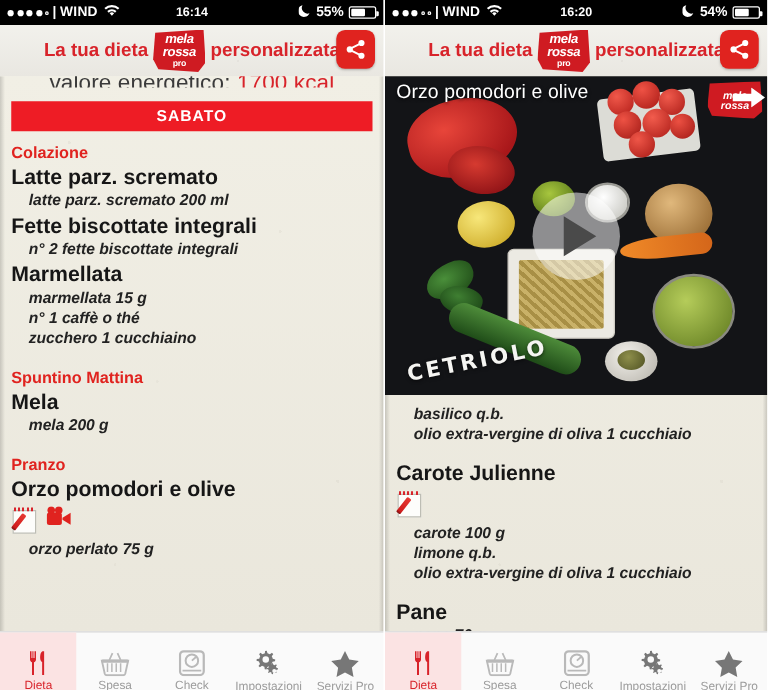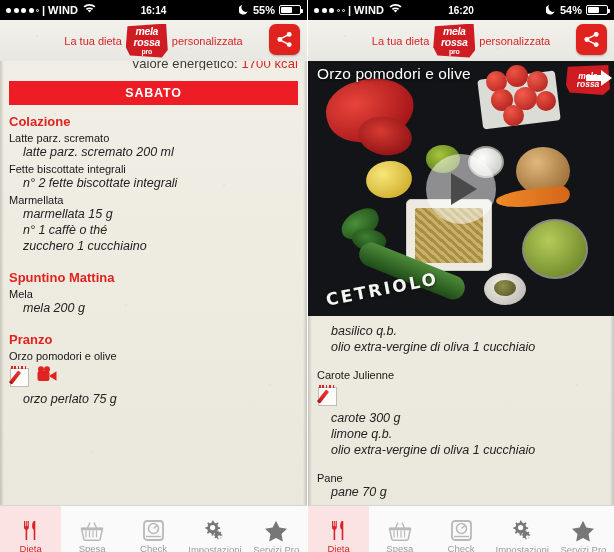--- a/index.html
+++ b/index.html
@@ -50,21 +50,21 @@
     height: 41px; position: relative;
     background: #efeee9;
     background-image:
       radial-gradient(circle at 12% 40%, rgba(150,140,130,.10) 0 1px, transparent 1px),
       radial-gradient(circle at 62% 70%, rgba(150,140,130,.08) 0 1px, transparent 1px),
       linear-gradient(180deg, #f2f1ec 0%, #e9e7e1 100%);
     display: flex; align-items: center; justify-content: center;
     overflow: hidden;
   }
   .hdr-inner { display: flex; align-items: center; gap: 4px; }
-  .hdr-txt { color: #d8232a; font-size: 11px; font-weight: normal; }
+  .hdr-txt { color: #d8232a; font-size: 15px; font-weight: bold; }
   .logo-tag {
     position: relative; width: 42px; height: 34px;
     display: flex; flex-direction: column; align-items: center; justify-content: center;
     background: #cf1b22;
     clip-path: polygon(4% 8%, 96% 0%, 100% 78%, 86% 100%, 10% 94%, 0% 70%);
     line-height: 1;
   }
   .logo-l1 { color: #fff; font-size: 10.5px; font-weight: bold; font-style: italic; letter-spacing: -.3px; }
   .logo-l2 { color: #fff; font-size: 10.5px; font-weight: bold; font-style: italic; letter-spacing: -.3px; }
   .logo-l3 { color: #fff; font-size: 7px; font-weight: bold; margin-top: 1px; letter-spacing: -.2px; }
@@ -89,39 +89,39 @@
     overflow: hidden;
     padding: 0 9px;
   }
   .sheet::before, .sheet::after {
     content: ""; position: absolute; top: 0; bottom: 0; width: 4px; pointer-events: none;
   }
   .sheet::before { left: 0; background: linear-gradient(90deg, rgba(0,0,0,.16), transparent); }
   .sheet::after { right: 0; background: linear-gradient(270deg, rgba(0,0,0,.16), transparent); }
 
   .clipped-top {
-    font-size: 13px; color: #3a3a3a; text-align: right;
+    font-size: 18px; color: #3a3a3a; text-align: center;
     margin-top: -5px; height: 14px; overflow: hidden;
     letter-spacing: .1px;
   }
   .clipped-top .kcal { color: #d8232a; }
 
   .day-banner {
     background: #ee1c25; color: #fff; text-align: center;
     font-size: 12.5px; font-weight: bold; letter-spacing: .8px;
     padding: 5px 0 5px; margin: 11px 0 9px;
   }
 
   .meal-title {
     color: #e0231f; font-size: 13px; font-weight: bold;
     margin-top: 16px; margin-bottom: 1px;
   }
   .meal-title.first { margin-top: 0; }
-  .item-name { color: #161616; font-size: 11px; font-weight: normal; margin-top: 3px; }
-  .item-detail { color: #222; font-size: 12.5px; font-style: italic; margin-left: 14px; line-height: 1.28; }
+  .item-name { color: #161616; font-size: 17px; font-weight: bold; margin-top: 3px; }
+  .item-detail { color: #222; font-size: 12.5px; font-style: italic; margin-left: 14px; line-height: 1.28; font-weight: bold; }
 
   .icon-row { display: flex; align-items: center; gap: 5px; margin: 2px 0 2px 0; height: 25px; }
 
   
   .ico-note { position: relative; width: 23px; height: 23px; }
   .ico-note .pad {
     position: absolute; left: 1px; top: 3px; width: 19px; height: 19px;
     background: #fdfdfb; border: 1px solid #bdbdb4;
   }
   .ico-note .rings {
@@ -488,21 +488,21 @@
 
         <div style="margin-top:14px">
           <div class="item-name">Carote Julienne</div>
           <div class="icon-row">
             <span class="ico-note">
               <i class="pad"></i>
                 <i class="rings"></i>
                 <i class="pencil"></i>
             </span>
           </div>
-          <div class="item-detail">carote 300 g</div>
+          <div class="item-detail">carote 100 g</div>
           <div class="item-detail">limone q.b.</div>
           <div class="item-detail">olio extra-vergine di oliva 1 cucchiaio</div>
         </div>
 
         <div style="margin-top:14px">
           <div class="item-name">Pane</div>
           <div class="item-detail">pane 70 g</div>
         </div>
       </div>
     </div>

